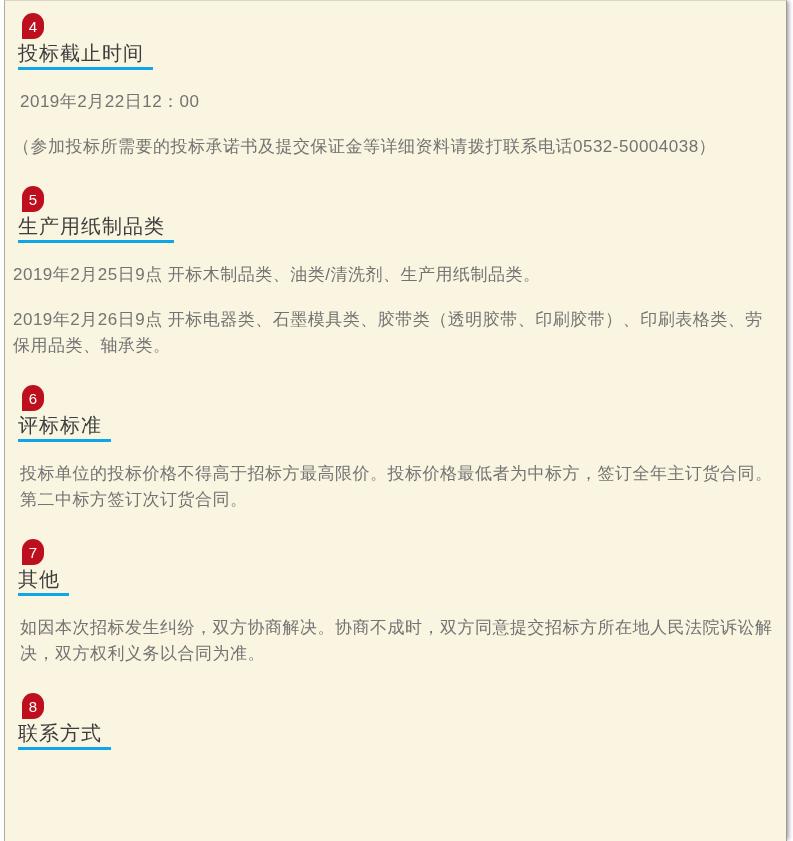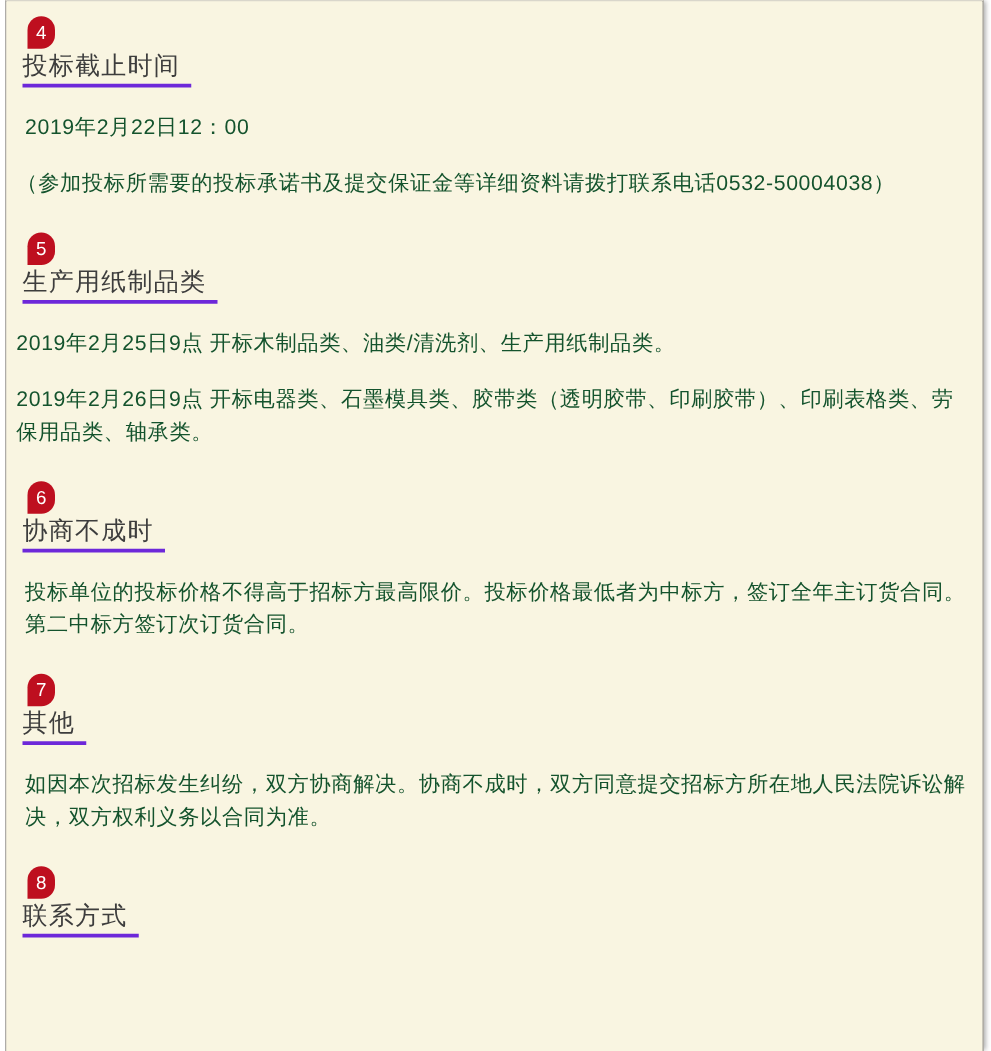--- a/index.html
+++ b/index.html
@@ -46,33 +46,33 @@
     color: #ffffff;
     font-size: 15px;
     font-weight: 500;
     line-height: 1;
   }
   .badge-row { line-height: 0; }
   .sec-title {
     display: inline-block;
     margin: 0 0 0 5px;
     padding: 0 9px 2px 0;
-    border-bottom: 3px solid #6d28d9;
+    border-bottom: 3px solid #0ea5e9;
     font-size: 20px;
     font-weight: 400;
     color: #3d3d3d;
     line-height: 24px;
     letter-spacing: 1px;
   }
   .para {
     margin: 19px 0;
     padding: 0;
     font-size: 17px;
     line-height: 26px;
-    color: #14532d;
+    color: #737373;
     white-space: pre-wrap;
     letter-spacing: 0.5px;
   }
   .para.indent { margin-left: 7px; }
   .para:last-child { margin-bottom: 0; }
 </style>
 </head>
 <body>
 
 <div class="page">
@@ -93,21 +93,21 @@
       </div>
       <h2 class="sec-title">生产用纸制品类</h2>
       <p class="para">2019年2月25日9点 开标木制品类、油类/清洗剂、生产用纸制品类。</p>
       <p class="para">2019年2月26日9点 开标电器类、石墨模具类、胶带类（透明胶带、印刷胶带）、印刷表格类、劳保用品类、轴承类。</p>
     </section>
 
     <section class="sec">
       <div class="badge-row">
         <span class="badge">6</span>
       </div>
-      <h2 class="sec-title">协商不成时</h2>
+      <h2 class="sec-title">评标标准</h2>
       <p class="para indent">投标单位的投标价格不得高于招标方最高限价。投标价格最低者为中标方，签订全年主订货合同。第二中标方签订次订货合同。</p>
     </section>
 
     <section class="sec">
       <div class="badge-row">
         <span class="badge">7</span>
       </div>
       <h2 class="sec-title">其他</h2>
       <p class="para indent">如因本次招标发生纠纷，双方协商解决。协商不成时，双方同意提交招标方所在地人民法院诉讼解决，双方权利义务以合同为准。</p>
     </section>

